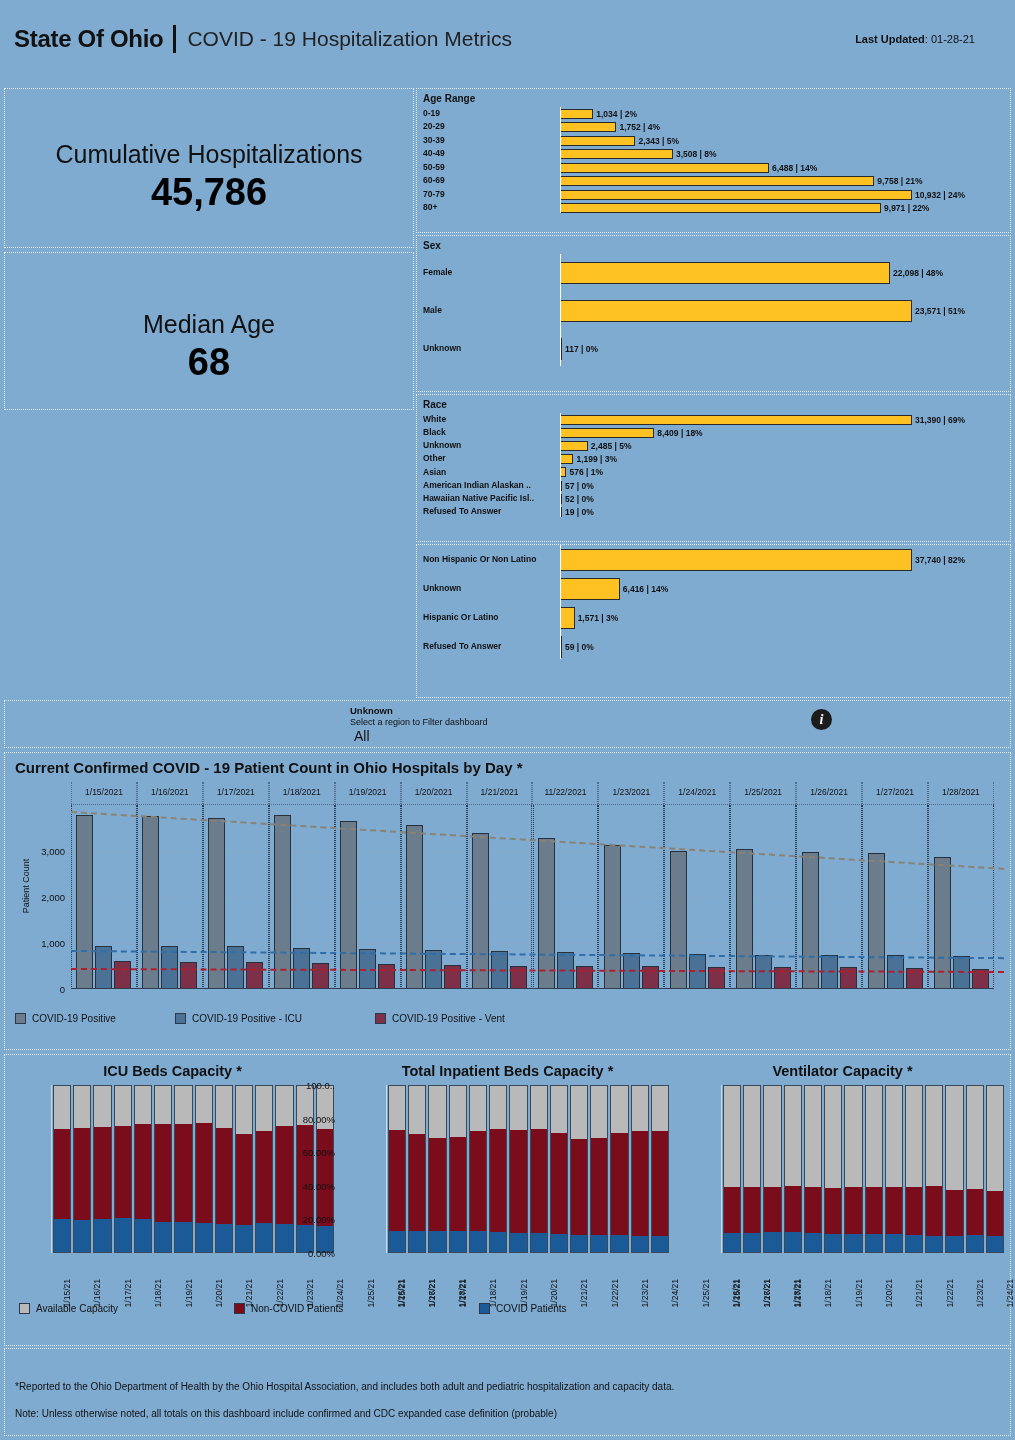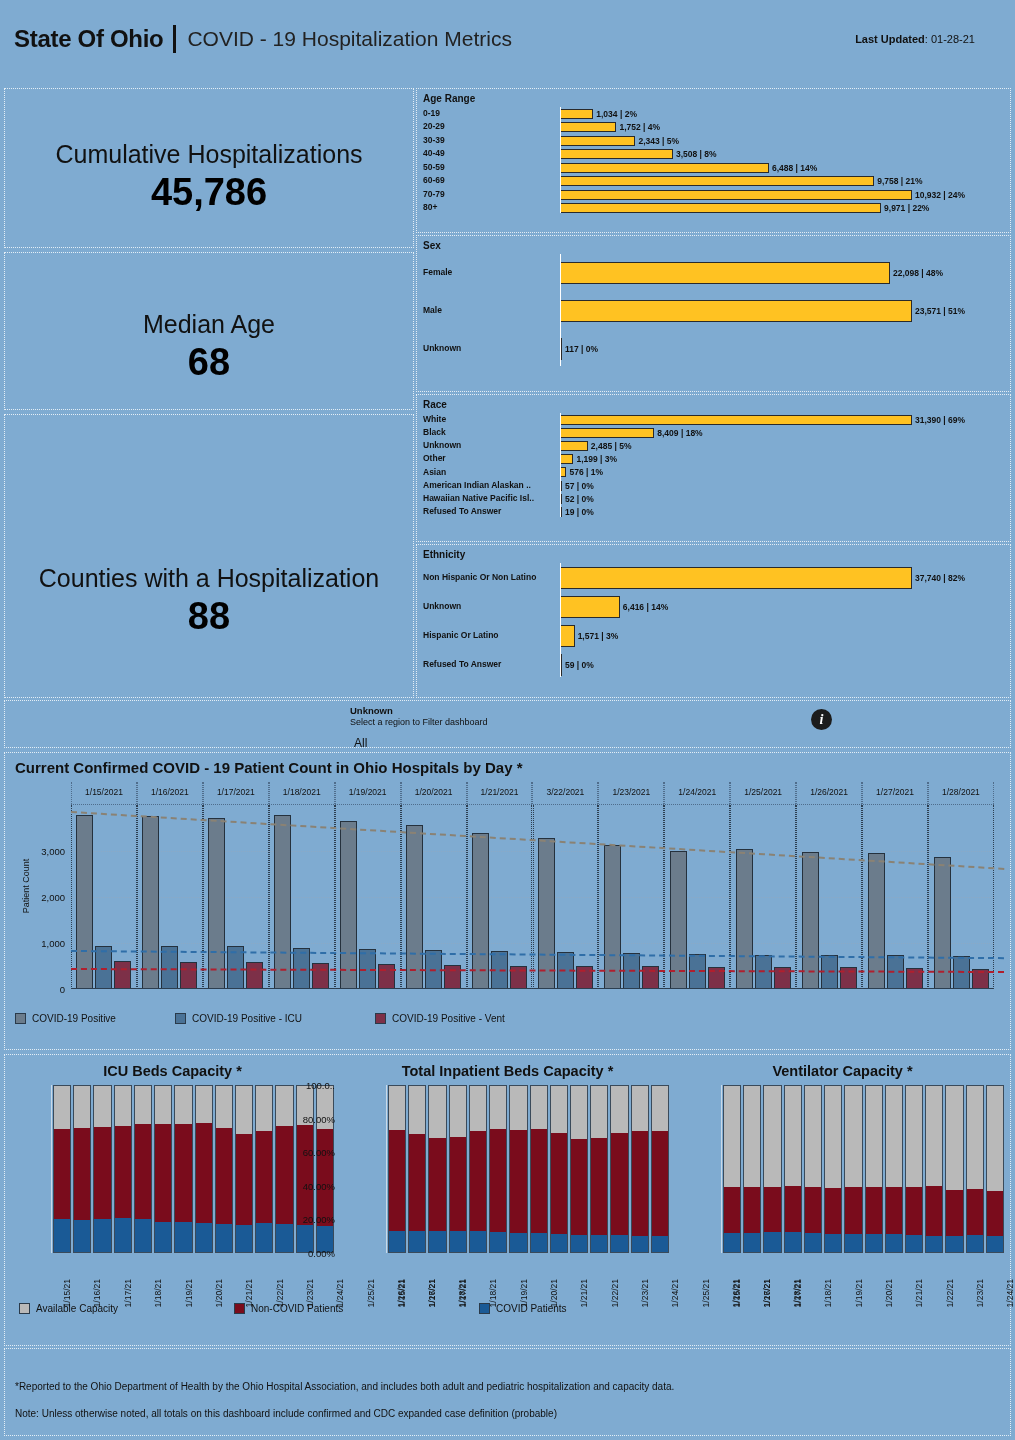--- a/index.html
+++ b/index.html
@@ -54,21 +54,21 @@
   .blabel { width:137px; font-size:8.5px; font-weight:bold; line-height:1.12; flex:none; padding-right:3px; }
   .btrack { flex:1; display:flex; align-items:center; height:100%; }
   .bar { background:#ffc222; border:1px solid #2a2a2a; height:10px; }
   .bval { font-size:8.5px; font-weight:bold; margin-left:3px; white-space:nowrap; }
 
   
   #region-card { left:4px; top:700px; width:1007px; height:48px; border:1px dotted #e4eef6; }
   .region-wrap { padding:4px 0 0 345px; position:relative; height:100%; }
   .region-label { font-size:9.5px; font-weight:bold; }
   .region-help { font-size:9px; margin-top:1px; }
-  .region-value { font-size:12px; margin-top:9px; padding-left:4px; }
+  .region-value { font-size:14px; margin-top:1px; padding-left:4px; }
   .info-icon {
     position:absolute; right:178px; top:8px; width:21px; height:21px; border-radius:50%;
     background:#1c1c1c; color:#fff; font-size:14px; font-weight:bold; font-style:italic;
     display:flex; align-items:center; justify-content:center; font-family:"Liberation Serif", serif;
   }
 
   
   #daily-card { left:4px; top:752px; width:1007px; height:298px; border:1px dotted #e4eef6; }
   .daily-title { font-size:15px; font-weight:bold; padding:6px 0 0 10px; }
   .daily-plot { position:relative; margin:6px 8px 0 8px; height:225px; }
@@ -150,26 +150,20 @@
       <div class="kpi-title">Cumulative Hospitalizations</div>
       <div class="kpi-value">45,786</div>
     </div>
   </div>
   <div class="kpi" id="kpi2">
     <div class="kpi-inner">
       <div class="kpi-title">Median Age</div>
       <div class="kpi-value">68</div>
     </div>
   </div>
-  <div class="kpi" id="kpi3">
-    <div class="kpi-inner">
-      <div class="kpi-title">Counties with a Hospitalization</div>
-      <div class="kpi-value">88</div>
-    </div>
-  </div>
 
   <div class="demo" id="demo-age">
       <div class="demo-title">Age Range</div>
       <div class="rows">
         <div class="brow" style="height: 13.5px;">
           <div class="blabel">0-19</div>
           <div class="btrack">
             <div class="bar" style="width: 33.2938px;"></div>
             <div class="bval">1,034 | 2%</div>
           </div>
@@ -306,21 +300,20 @@
         <div class="brow" style="height: 13.2px;">
           <div class="blabel">Refused To Answer</div>
           <div class="btrack">
             <div class="bar" style="width: 1.5px;"></div>
             <div class="bval">19 | 0%</div>
           </div>
         </div>
       </div>
     </div>
   <div class="demo" id="demo-eth">
-      <div class="demo-title">Ethnicity</div>
       <div class="rows">
         <div class="brow" style="height: 29px;">
           <div class="blabel">Non Hispanic Or Non Latino</div>
           <div class="btrack">
             <div class="bar" style="width: 352px; height: 22px;"></div>
             <div class="bval">37,740 | 82%</div>
           </div>
         </div>
         <div class="brow" style="height: 29px;">
           <div class="blabel">Unknown</div>
@@ -362,21 +355,21 @@
         <span>Patient Count</span>
       </div>
       <div class="date-head" id="daily-dates">
           <div class="date-cell">1/15/2021</div>
           <div class="date-cell">1/16/2021</div>
           <div class="date-cell">1/17/2021</div>
           <div class="date-cell">1/18/2021</div>
           <div class="date-cell">1/19/2021</div>
           <div class="date-cell">1/20/2021</div>
           <div class="date-cell">1/21/2021</div>
-          <div class="date-cell">3/22/2021</div>
+          <div class="date-cell">11/22/2021</div>
           <div class="date-cell">1/23/2021</div>
           <div class="date-cell">1/24/2021</div>
           <div class="date-cell">1/25/2021</div>
           <div class="date-cell">1/26/2021</div>
           <div class="date-cell">1/27/2021</div>
           <div class="date-cell">1/28/2021</div>
         </div>
       <div class="plot-area" id="daily-plot-area">
           <div class="ytick" style="top: 100%;">0</div>
           <div class="gline" style="top: 75%;"></div>

